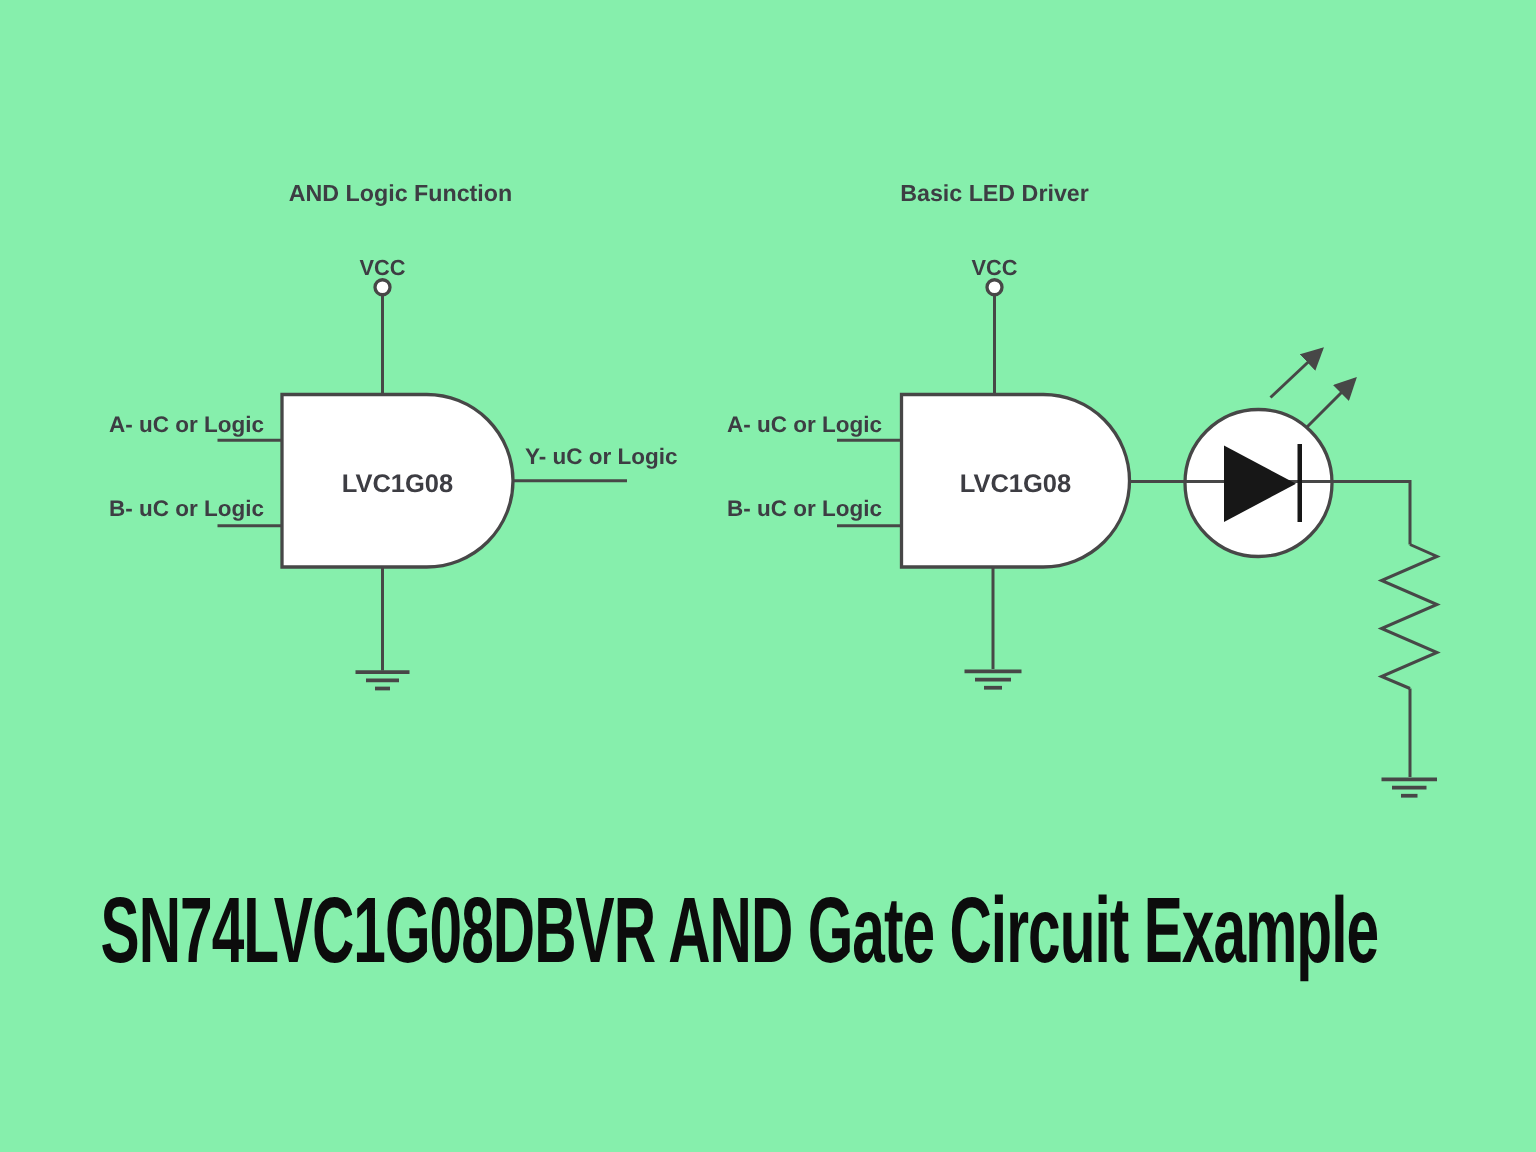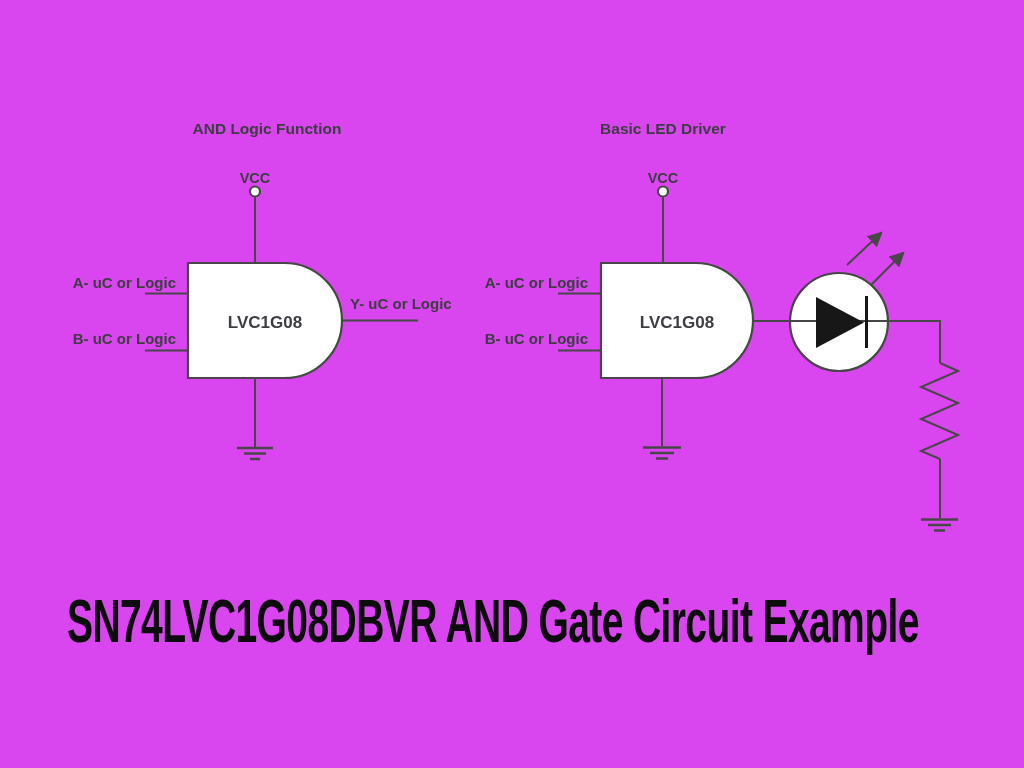--- a/index.html
+++ b/index.html
@@ -8,21 +8,21 @@
     background: #ffffff;
     width: 1024px;
     height: 768px;
     overflow: hidden;
     font-family: "Liberation Sans", sans-serif;
   }
   .canvas {
     position: relative;
     width: 1024px;
     height: 768px;
-    background: #d946ef;
+    background: #86efac;
   }
   svg { position: absolute; left: 0; top: 0; }
 
   
   .wire   { stroke: #474747; stroke-width: 2; fill: none; }
   .thick  { stroke: #474747; stroke-width: 2.5; fill: none; }
   .shape  { stroke: #474747; stroke-width: 2.2; fill: #ffffff; }
   .filled { fill: #171717; stroke: none; }
   .lbl {
     fill: #3d3d43;

